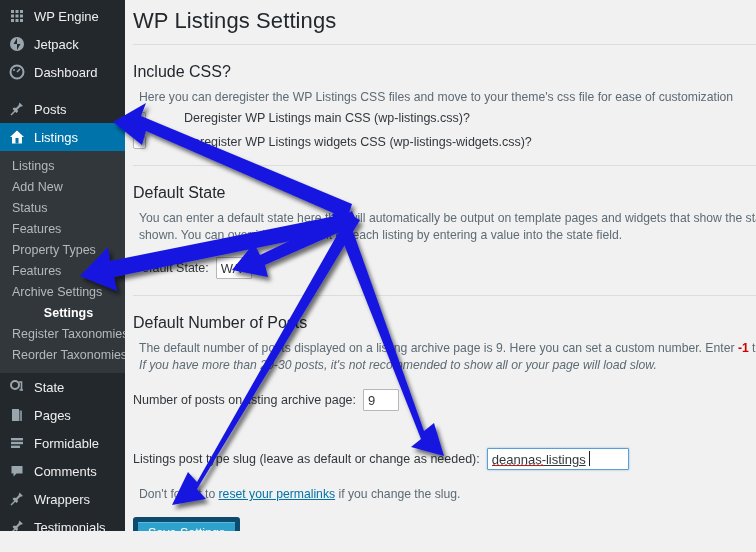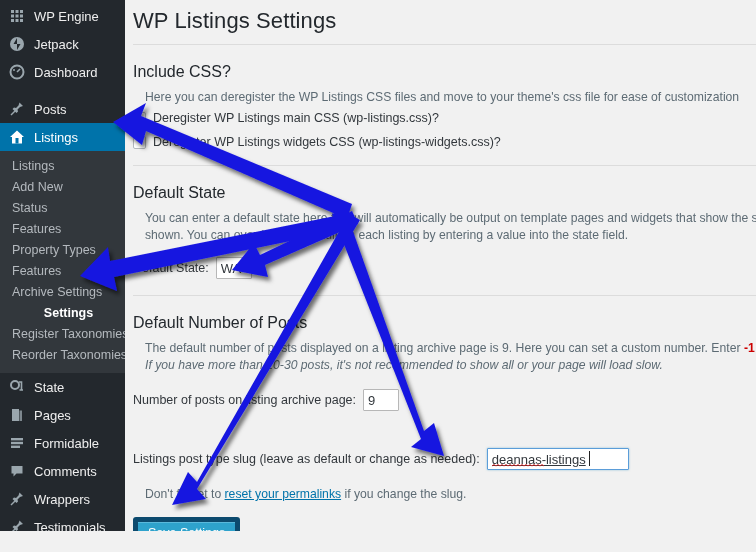--- a/index.html
+++ b/index.html
@@ -62,27 +62,27 @@
   }
   .hr {
     height: 1px; background: #dcdcdc; margin: 0 0 0 8px; width: 623px;
   }
   .sec-title {
     font-size: 16px; color: #23282d; font-weight: normal;
     margin: 0; padding: 18px 0 8px 8px;
   }
   .para {
     font-size: 12.2px; color: #5d6b74; line-height: 17px;
-    padding: 0 0 0 20px; margin: 0;
+    padding: 0 0 0 14px; margin: 0;
     white-space: nowrap;
   }
   .para.em { font-style: italic; }
   .hlred { color: #cc0000; font-weight: bold; font-style: normal; }
 
-  .cbrow { display: flex; align-items: flex-end; padding: 5px 0 5px 8px; }
+  .cbrow { display: flex; align-items: flex-end; padding: 5px 0 5px 8px; gap: 31px; }
   .cbox {
     width: 13px; height: 13px; border: 1px solid #b4b9be;
     background: #fff; flex: 0 0 13px; border-radius: 2px;
   }
   .cblabel { margin-left: 7px; font-size: 12.5px; color: #32373c; white-space: nowrap; }
 
   .fieldrow { display: flex; align-items: center; padding-left: 8px; }
   .flabel { font-size: 12.5px; color: #32373c; white-space: nowrap; }
   .txtin {
     border: 1px solid #b7b7b7; background: #fff;

